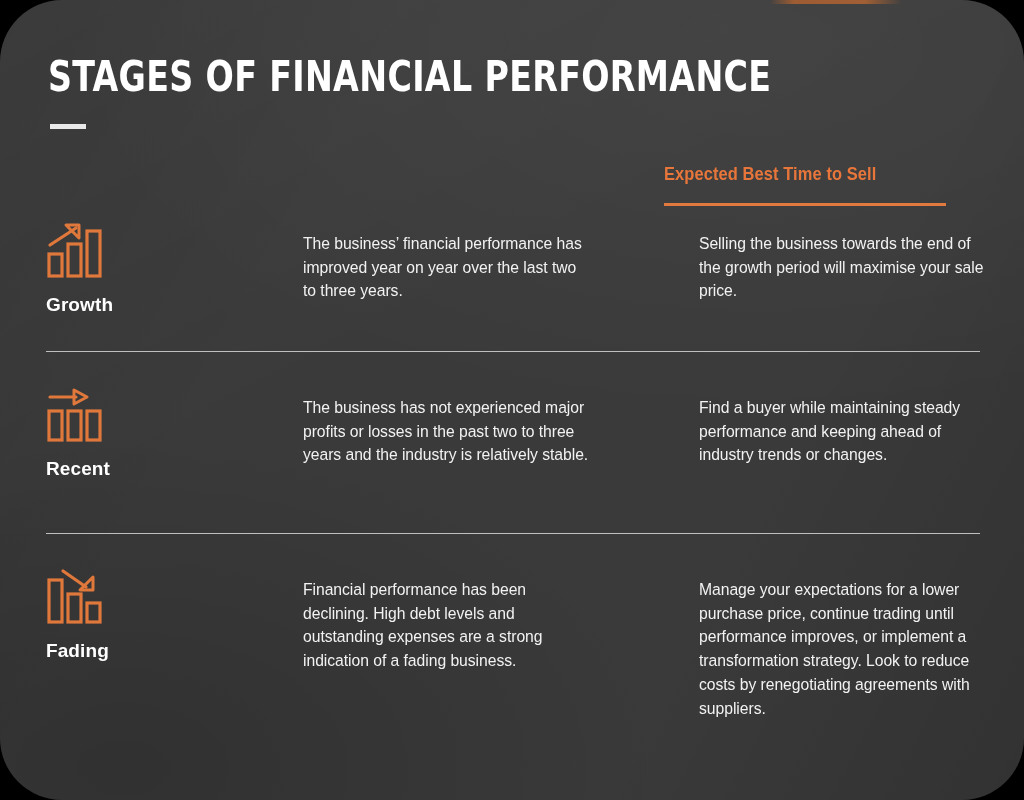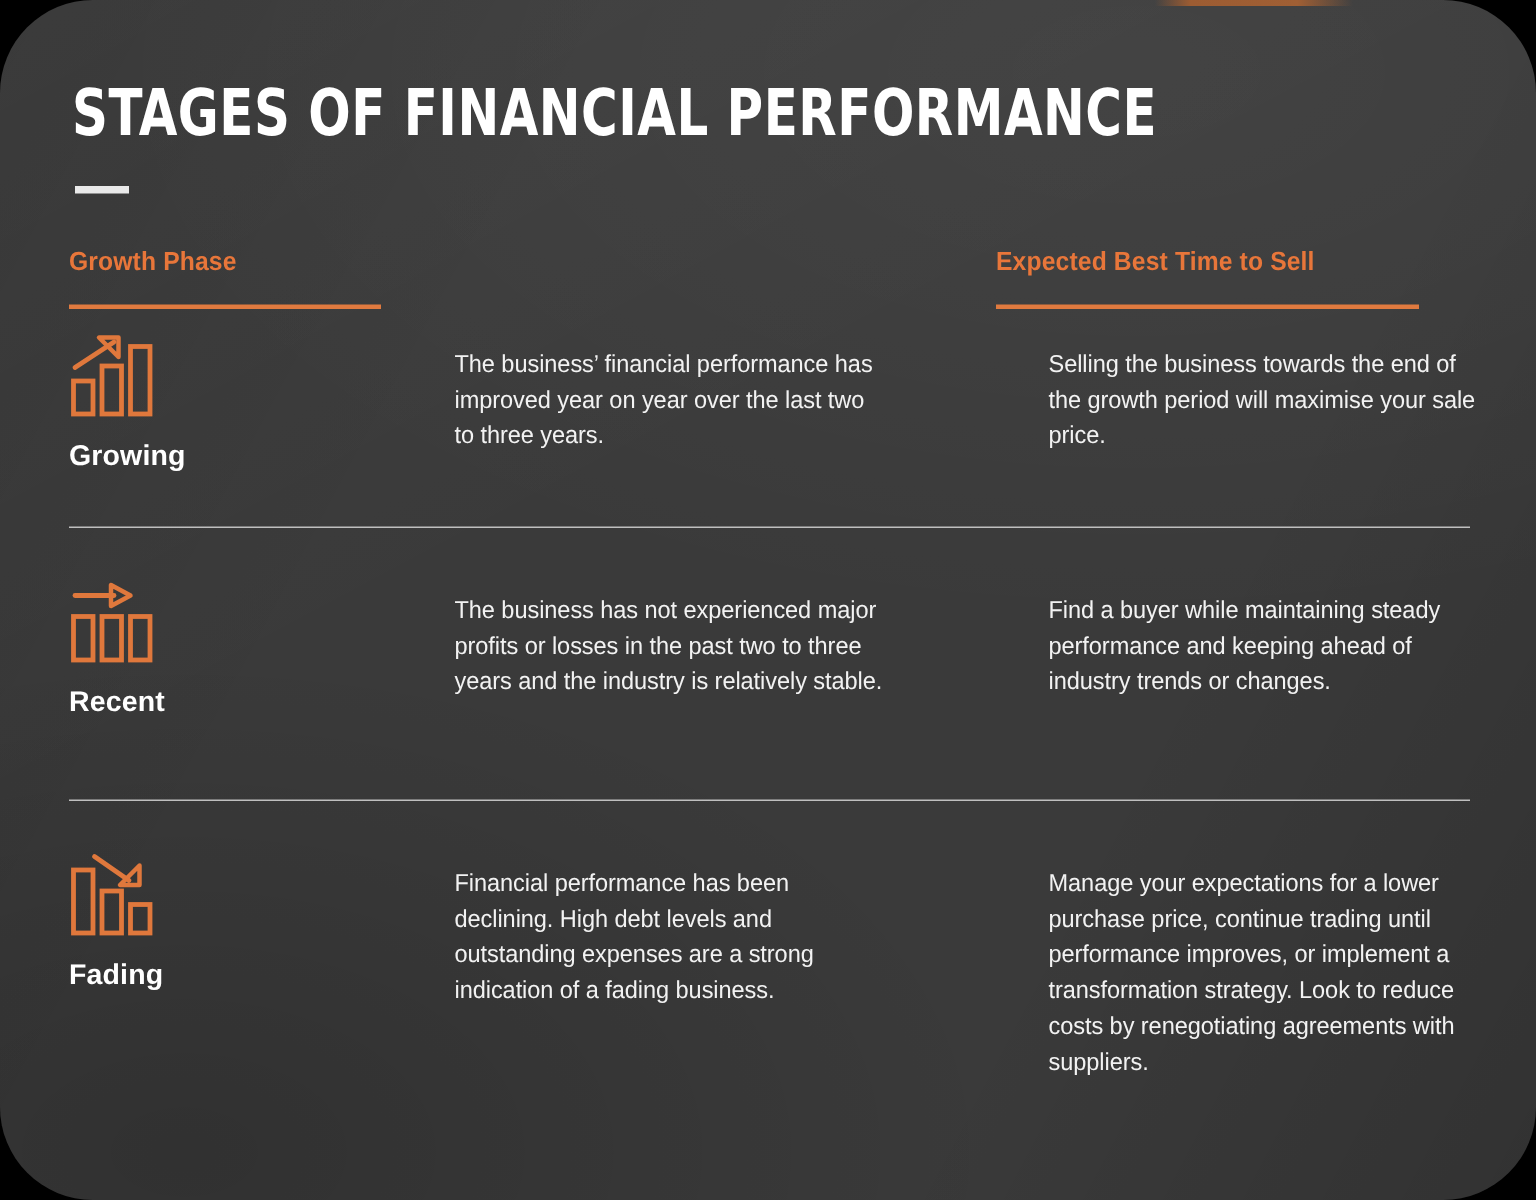--- a/index.html
+++ b/index.html
@@ -165,43 +165,39 @@
 
 <div id="infographic-card">
   <div id="card-texture"></div>
   <div id="top-accent-strip"></div>
 
   <div id="card-inner">
 
     <h1 id="page-title">STAGES OF FINANCIAL PERFORMANCE</h1>
     <div id="title-rule"></div>
 
-    <div class="col-head" id="col-head-growth">
-      <span class="col-head-label">Growth Phase</span>
-      <span class="col-head-rule"></span>
-    </div>
 
 
     <div class="col-head" id="col-head-time">
       <span class="col-head-label">Expected Best Time to Sell</span>
       <span class="col-head-rule"></span>
     </div>
 
     <div class="row" id="row-growing">
       <div class="phase-cell">
         <span class="phase-icon">
           <svg width="62" height="58" viewBox="0 0 62 58" fill="none" xmlns="http://www.w3.org/2000/svg">
             <rect x="3" y="32" width="13" height="22" stroke="#e0783c" stroke-width="3.2"></rect>
             <rect x="22" y="22" width="13" height="32" stroke="#e0783c" stroke-width="3.2"></rect>
             <rect x="41" y="9" width="13" height="45" stroke="#e0783c" stroke-width="3.2"></rect>
             <path d="M4 23 L30 6" stroke="#e0783c" stroke-width="3.2" stroke-linecap="round"></path>
             <path d="M20 3 L33 3 L33 16 Z" stroke="#e0783c" stroke-width="3" stroke-linejoin="round" fill="none"></path>
           </svg>
         </span>
-        <span class="phase-label">Growing</span>
+        <span class="phase-label">Growth</span>
       </div>
       <div class="body-cell cell-recent">The business’ financial performance has improved year on year over the last two to three years.</div>
       <div class="body-cell cell-time">Selling the business towards the end of the growth period will maximise your sale price.</div>
     </div>
 
     <div class="row-divider" id="divider-1"></div>
 
     <div class="row" id="row-stable">
       <div class="phase-cell">
         <span class="phase-icon">

